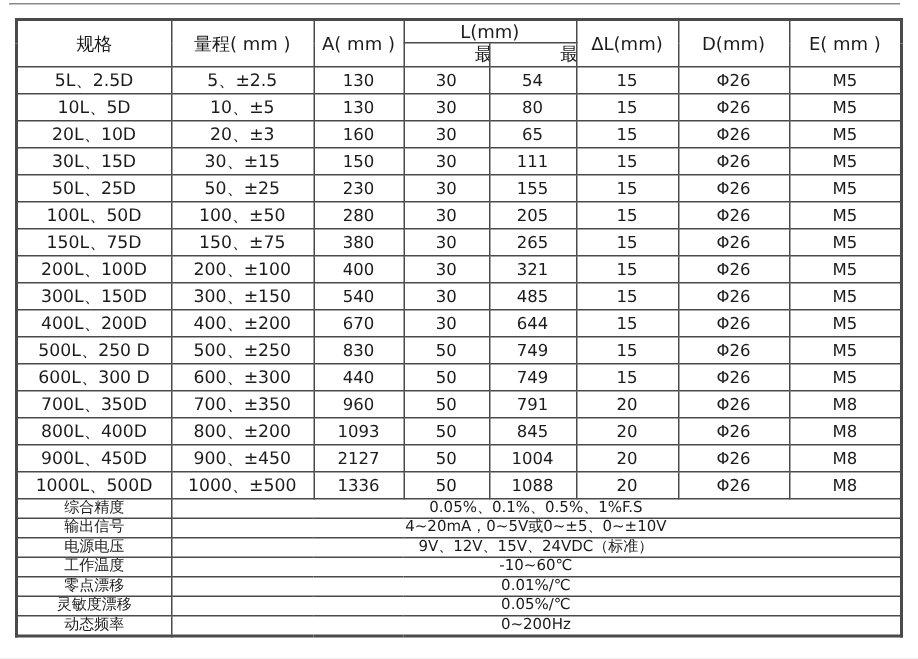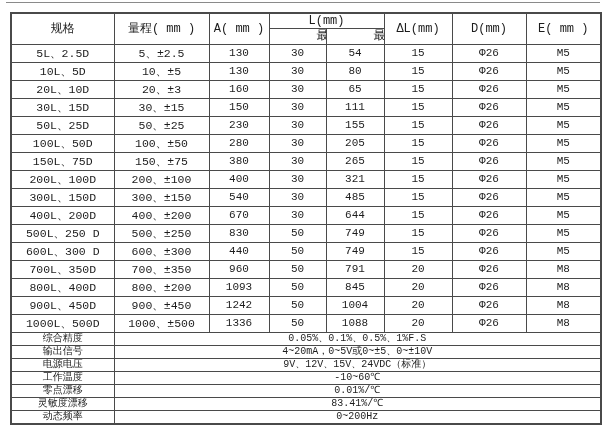--- a/index.html
+++ b/index.html
@@ -10,21 +10,20 @@
   }
   .top-rule{
     position:absolute;left:6px;top:2px;width:594px;height:1px;
     background:#8a8a8a;
   }
   table.spec-table{
     position:absolute;left:10px;top:12px;
     border-collapse:collapse;table-layout:fixed;
     width:590px;
     border:2px solid #4a4a4a;
-    font-family:Liberation Mono, monospace;
   }
   .spec-table th,.spec-table td{
     border:1px solid #4a4a4a;
     padding:0 2px;
     text-align:center;vertical-align:middle;
     font-weight:normal;
     white-space:nowrap;overflow:hidden;
   }
   .spec-table thead th{font-size:12px;height:14px;line-height:14px;}
   .spec-table thead tr.subhead th{height:15px;line-height:15px;padding-left:47px;}
@@ -201,21 +200,21 @@
         <td>1093</td>
         <td>50</td>
         <td>845</td>
         <td>20</td>
         <td>Φ26</td>
         <td>M8</td>
       </tr>
       <tr>
         <td class="cjk">900L、450D</td>
         <td class="cjk">900、±450</td>
-        <td>1242</td>
+        <td>2127</td>
         <td>50</td>
         <td>1004</td>
         <td>20</td>
         <td>Φ26</td>
         <td>M8</td>
       </tr>
       <tr>
         <td class="cjk">1000L、500D</td>
         <td class="cjk">1000、±500</td>
         <td>1336</td>
@@ -242,21 +241,21 @@
       <tr>
         <td>工作温度</td>
         <td colspan="7">-10~60℃</td>
       </tr>
       <tr>
         <td>零点漂移</td>
         <td colspan="7">0.01%/℃</td>
       </tr>
       <tr>
         <td>灵敏度漂移</td>
-        <td colspan="7">83.41%/℃</td>
+        <td colspan="7">0.05%/℃</td>
       </tr>
       <tr>
         <td>动态频率</td>
         <td colspan="7">0~200Hz</td>
       </tr>
     </tbody>
   </table>
 </div>
 
 </body></html>

